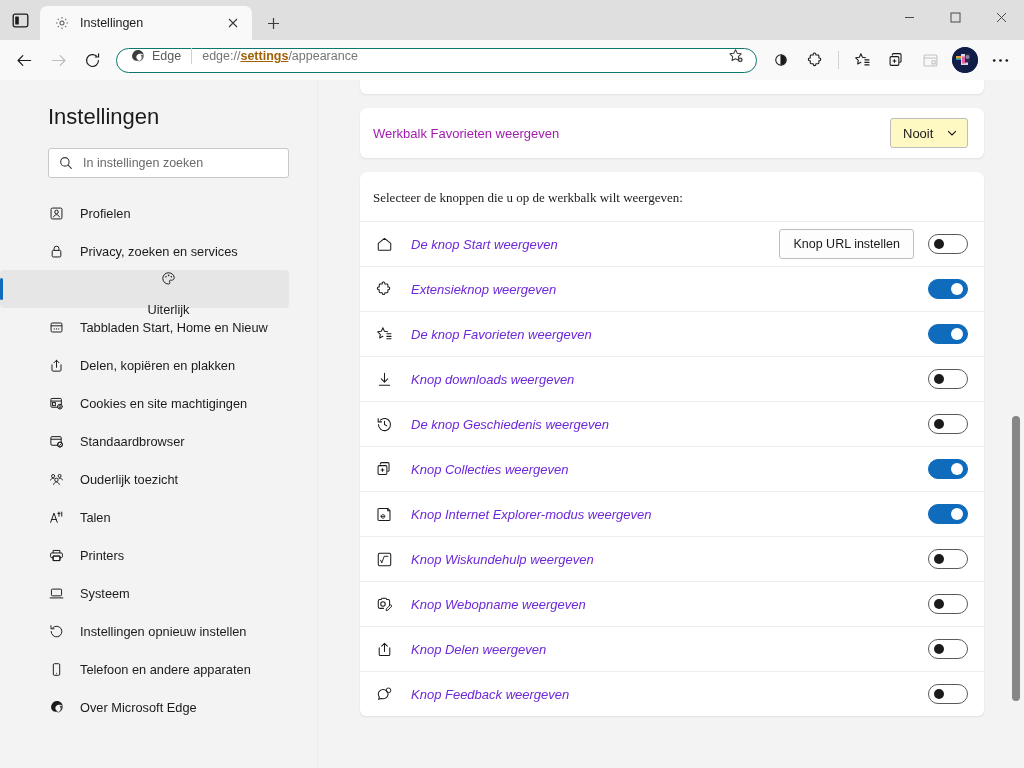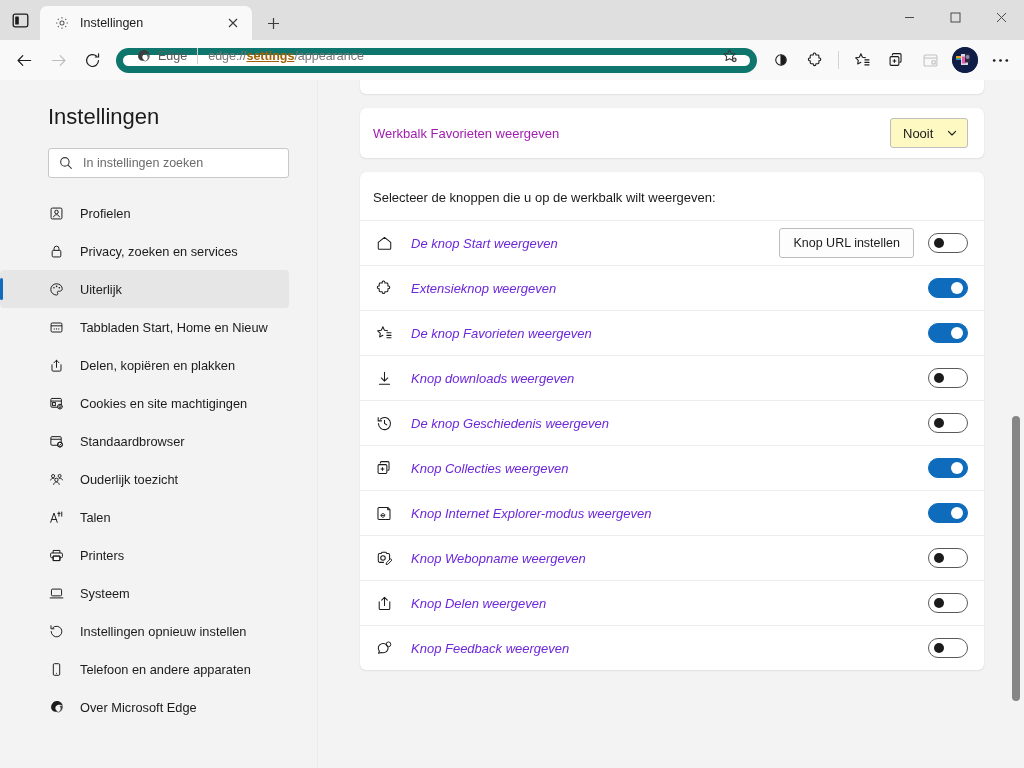--- a/index.html
+++ b/index.html
@@ -76,21 +76,21 @@
   .tb-btn {
     width: 32px; height: 32px;
     display: flex; align-items: center; justify-content: center;
     border-radius: 5px;
     flex: 0 0 auto;
   }
   .omnibox {
     flex: 1 1 auto;
     height: 25px;
     background: #ffffff;
-    border: 7px solid #0f766e;
+    border: 1px solid #0f766e;
     border-radius: 15px;
     display: flex;
     align-items: center;
     padding: 0 6px 8px 13px;
     margin: 0 6px;
     min-width: 0;
   }
   .omni-brand {
     display: flex; align-items: center; gap: 7px;
     flex: 0 0 auto;
@@ -160,21 +160,21 @@
   .nav { margin-top: 16px; }
   .nav-item {
     height: 38px;
     display: flex; align-items: center;
     gap: 16px;
     padding-left: 48px;
     position: relative;
     margin-right: 28px;
     border-radius: 4px;
   }
-  .nav-item.active { background: #e6e6e6; }
+  .nav-item.active { background: #e6e6e6; flex-direction: column; }
   .nav-item.active::before {
     content: '';
     position: absolute;
     left: 0; top: 8px;
     width: 3px; height: 22px;
     background: #0f6cbd;
     border-radius: 2px;
   }
   .nav-icon { width: 16px; height: 16px; flex: 0 0 auto; display:flex; align-items:center; justify-content:center;}
   .nav-label { font-size: 12.8px; color: #1b1b1b; white-space: nowrap; }
@@ -210,20 +210,21 @@
     display: flex; align-items: center; justify-content: space-between;
     padding: 0 9px 0 12px;
     gap: 10px;
   }
   .dropdown .val { font-size: 13px; color: #1b1b1b; }
 
   .section-head {
     padding: 18px 16px 15px 13px;
     font-size: 13px;
     color: #1b1b1b;
+    font-family: Liberation Serif, serif;
   }
   .tog-row {
     height: 45px;
     display: flex; align-items: center;
     padding: 0 16px 0 13px;
     border-top: 1px solid #ededed;
     gap: 0;
   }
   .tog-icon {
     width: 22px; flex: 0 0 22px;
@@ -732,20 +733,32 @@
             <path d="M12.4 2.6v2.5h2.4"></path>
             <path d="M5.2 11.4c0-1.3 1-2.3 2.2-2.3 1.1 0 2 .8 2.1 1.9H5.4c0 1.1.9 1.9 2 1.9.7 0 1.3-.3 1.7-.8" stroke-width="1"></path>
           </svg>
         </span>
         <span class="tog-label">Knop Internet Explorer-modus weergeven</span>
         <span class="switch on">
             <span class="knob"></span>
           </span>
       </div>
 
+      <div class="tog-row">
+        <span class="tog-icon">
+          <svg width="17" height="17" viewBox="0 0 18 18" fill="none" stroke="#1b1b1b" stroke-width="1.1" stroke-linejoin="round">
+            <rect x="2.4" y="2.4" width="13.2" height="13.2" rx="1.5"></rect>
+            <path d="M4.8 9.4l1.3 3.2 2.6-7h4.3" stroke-width="1"></path>
+          </svg>
+        </span>
+        <span class="tog-label">Knop Wiskundehulp weergeven</span>
+        <span class="switch">
+            <span class="knob"></span>
+          </span>
+      </div>
 
       <div class="tog-row">
         <span class="tog-icon">
           <svg width="17" height="17" viewBox="0 0 18 18" fill="none" stroke="#1b1b1b" stroke-width="1.1" stroke-linejoin="round">
             <path d="M2.4 5.4c0-.9.7-1.6 1.6-1.6h1.4l.9-1.4h4.2l.9 1.4h1.4c.9 0 1.6.7 1.6 1.6v5.1"></path>
             <path d="M2.4 5.4v6.1c0 .9.7 1.6 1.6 1.6h4.4"></path>
             <circle cx="7.4" cy="8.4" r="2.4"></circle>
             <path d="M15.4 9.2l-4.3 4.3-.4 1.9 1.9-.4 4.3-4.3z" stroke-width="1"></path>
           </svg>
         </span>

